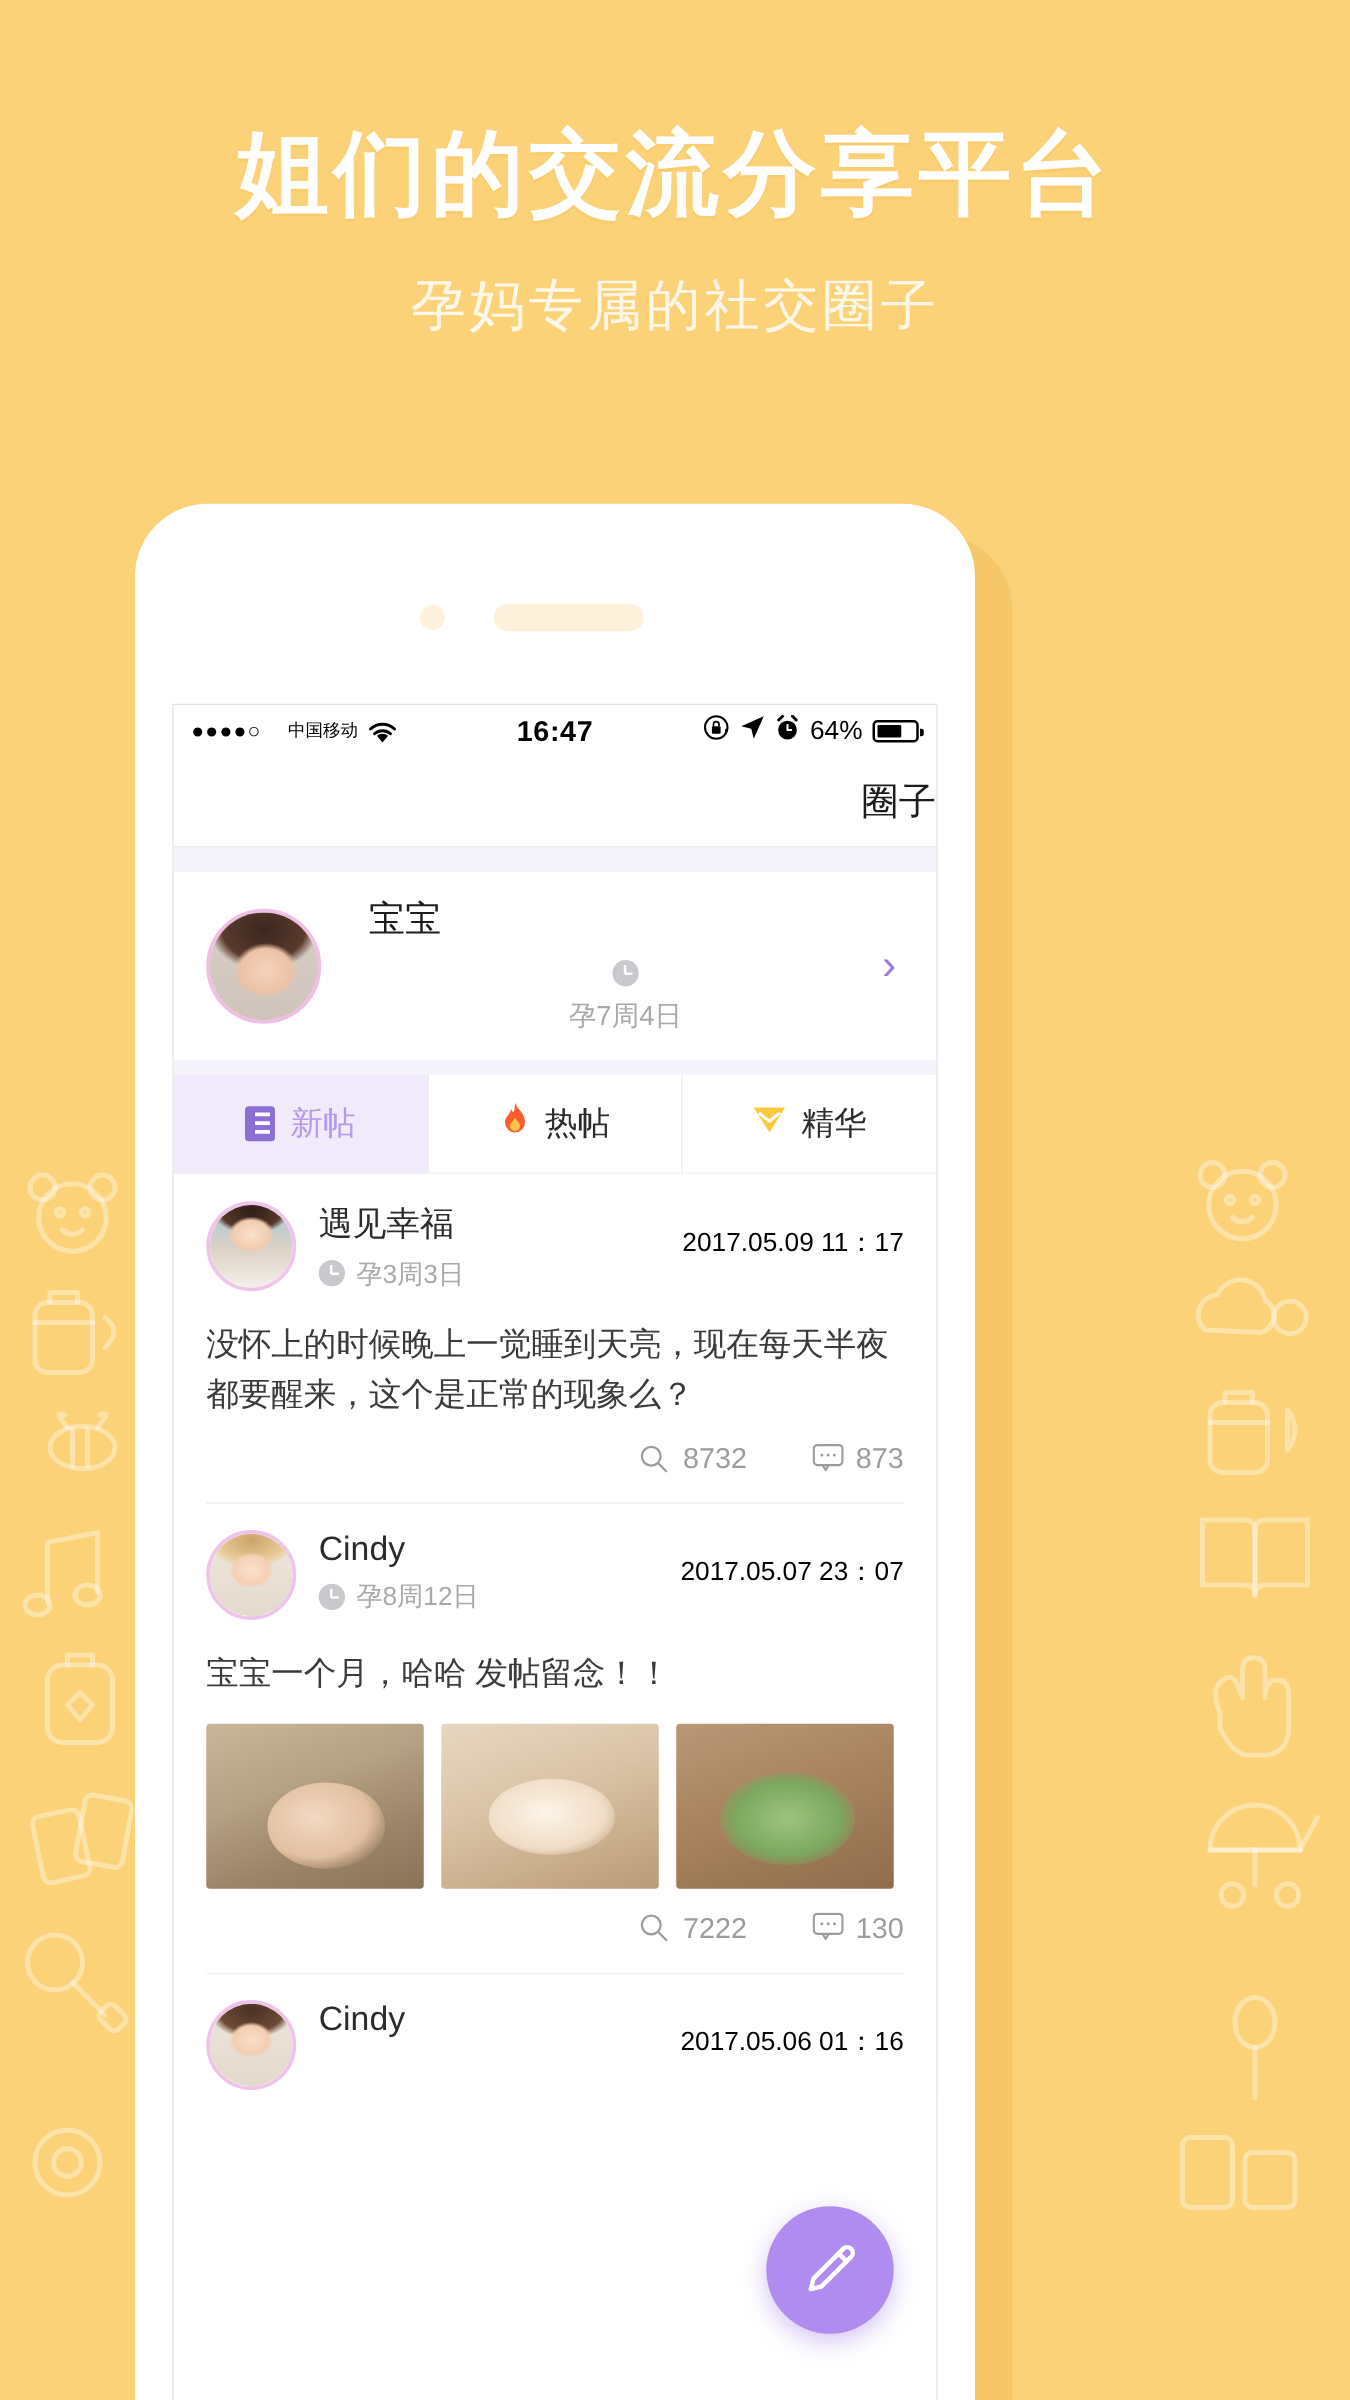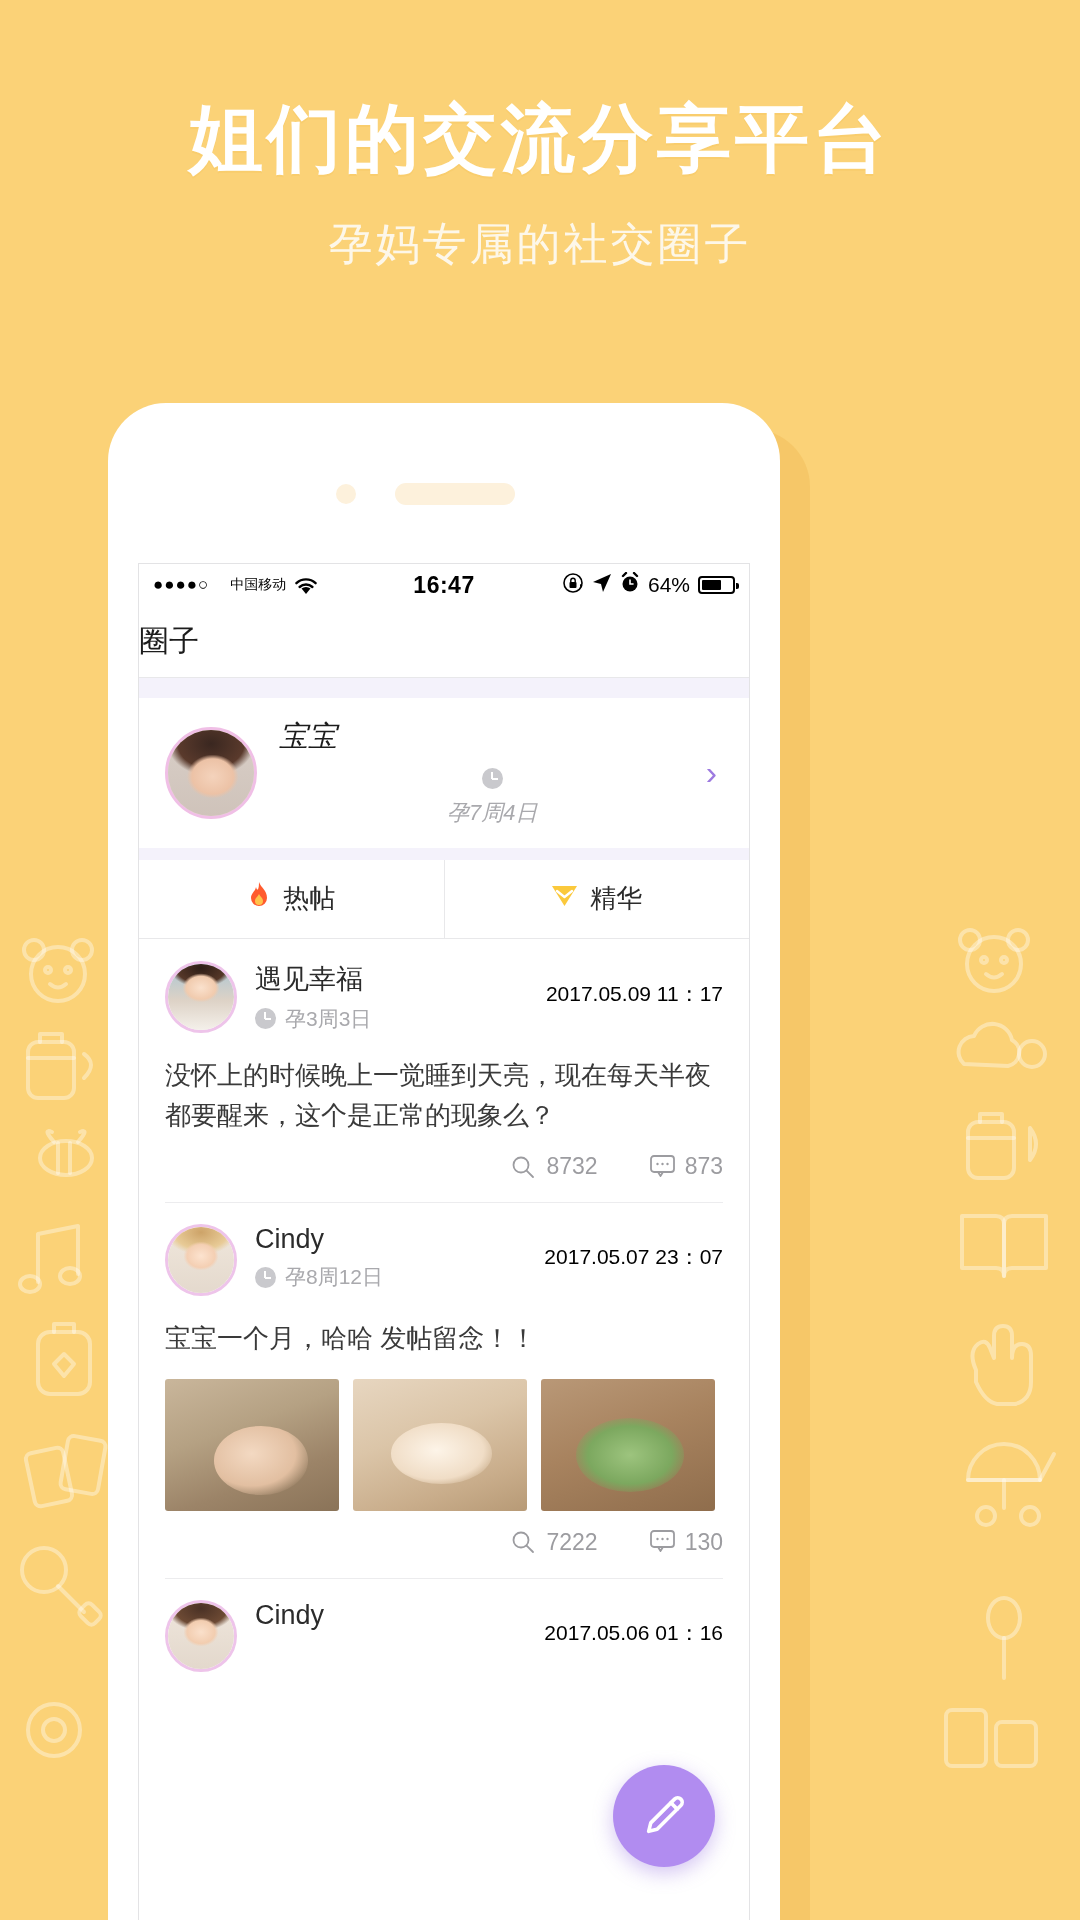--- a/index.html
+++ b/index.html
@@ -108,21 +108,21 @@
     right: -6px; top: 5px;
     width: 3px; height: 6px;
     background: #000;
     border-radius: 0 2px 2px 0;
   }
   .battery-fill { height: 100%; background: #000; border-radius: 1px; }
 
   
   .navbar {
     height: 72px;
-    display: flex; align-items: center; justify-content: flex-start;
+    display: flex; align-items: center; justify-content: flex-end;
     font-size: 30px;
     color: #1c1c1c;
     border-bottom: 1px solid #e8e8ea;
   }
 
   
   .spacer { height: 20px; background: #f4f2fb; }
 
   
   .profile {
@@ -141,21 +141,21 @@
     background: #e9d9cf;
     position: relative;
   }
   .avatar .face {
     position: absolute; inset: 0;
     background:
       radial-gradient(ellipse 40% 34% at 52% 54%, #f4d3bc 0%, #ecc2a6 60%, rgba(236,194,166,0) 75%),
       radial-gradient(ellipse 70% 52% at 50% 16%, #3a2720 0%, #5a3a2c 55%, rgba(90,58,44,0) 72%),
       linear-gradient(180deg,#d9cfc8 0%, #cfc3ba 100%);
   }
-  .profile-info { margin-left: 22px; flex: 1; font-style: italic; }
+  .profile-info { margin-left: 38px; flex: 1; }
   .profile-name { font-size: 29px; color: #1c1c1c; line-height: 1.3; }
   .profile-meta {
     display: flex; align-items: center; gap: 9px;
     margin-top: 12px;
     font-size: 22px; color: #a9a9ad; flex-direction: column;
   }
   .clock-ico {
     width: 21px; height: 21px;
     border-radius: 50%;
     background: #c9c9cd;
@@ -458,20 +458,24 @@
           <span class="clock-ico"></span>
           <span>孕7周4日</span>
         </div>
       </div>
       <div class="chev">›</div>
     </div>
 
     <div class="thin-bar"></div>
 
     <div class="tabs">
+      <div class="tab active">
+        <span class="ico-new"></span>
+        <span>新帖</span>
+      </div>
       <div class="tab">
         <span class="tab-ico ico-fire">
           <svg width="24" height="28" viewBox="0 0 24 28">
             <path d="M12 0 C14 6 20 8 20 16 a8 8 0 0 1 -16 0 C4 11 8 10 9 5 C10 9 12 9 12 0z" fill="#ff5b2e"></path>
             <path d="M12 12 c1.5 3 4 4 4 7 a4 4 0 0 1 -8 0 c0 -3 2.5 -4 4 -7z" fill="#ffc24a"></path>
           </svg>
         </span>
         <span>热帖</span>
       </div>
       <div class="tab">

